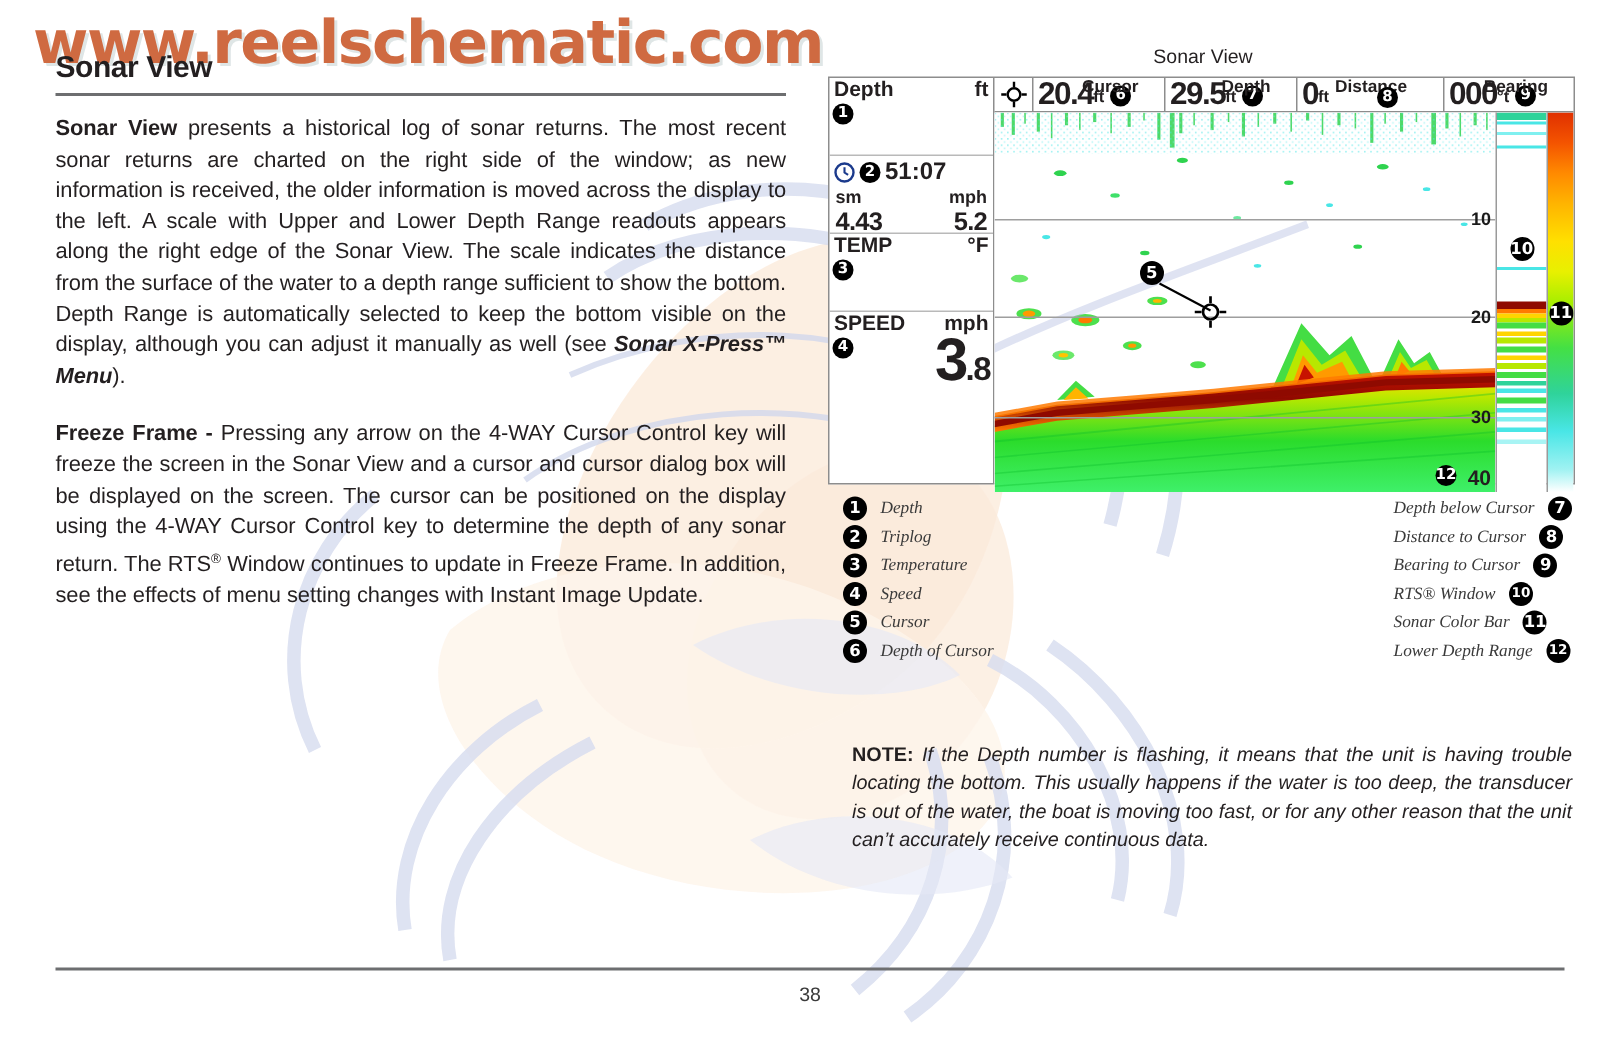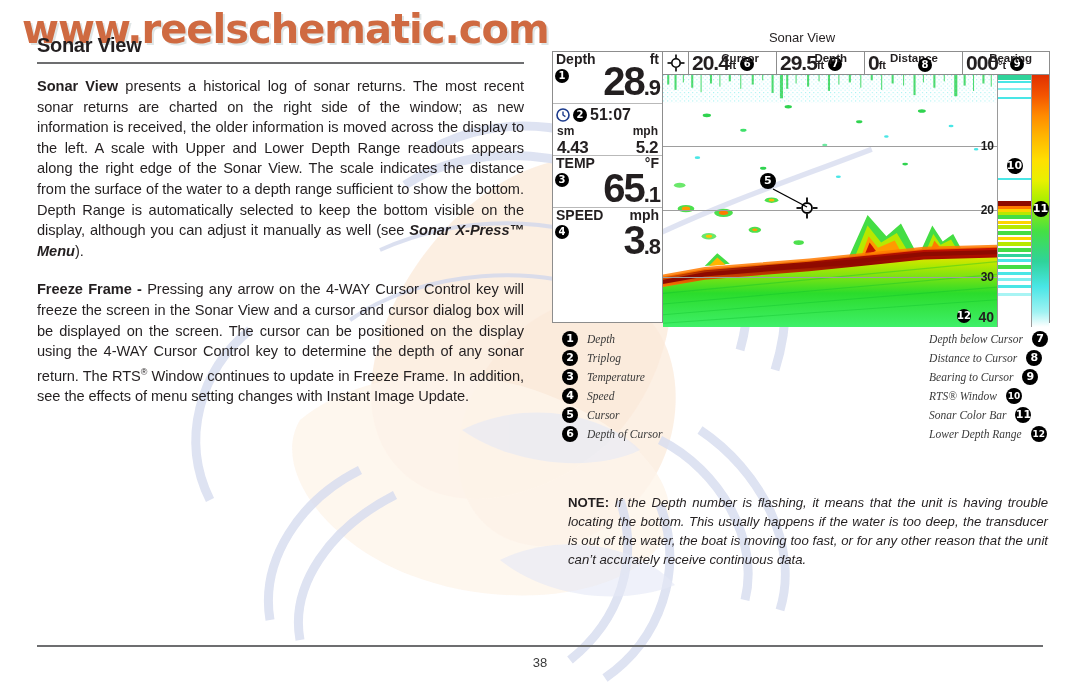--- a/index.html
+++ b/index.html
@@ -165,21 +165,20 @@
   <div id="device">
 
     <div id="readouts">
 
       <div class="rbox" id="box-depth">
         <div class="rhead">
           <span>Depth</span>
           <span>ft</span>
         </div>
         <span class="callout co-abs" style="left:2px; top:17px;">1</span>
-        <div class="bignum"><span>28</span><span class="dec">.9</span></div>
       </div>
 
       <div class="rbox" id="box-trip">
         <div class="triprow">
           <svg width="14" height="14" viewBox="0 0 14 14">
             <circle cx="7" cy="7" r="6" fill="none" stroke="#1b3a8c" stroke-width="1.6"></circle>
             <path d="M7 3.5 V7 L9.4 8.6" fill="none" stroke="#1b3a8c" stroke-width="1.4"></path>
           </svg>
           <span class="callout">2</span>
           <span>51:07</span>
@@ -194,21 +193,20 @@
         </div>
       </div>
 
 
       <div class="rbox" id="box-temp">
         <div class="rhead">
           <span>TEMP</span>
           <span>°F</span>
         </div>
         <span class="callout co-abs" style="left:2px; top:17px;">3</span>
-        <div class="bignum"><span>65</span><span class="dec">.1</span></div>
       </div>
 
       <div class="rbox" id="box-speed">
         <div class="rhead">
           <span>SPEED</span>
           <span>mph</span>
         </div>
         <span class="callout co-abs" style="left:2px; top:17px;">4</span>
         <div class="bignum"><span>3</span><span class="dec">.8</span></div>
       </div>

